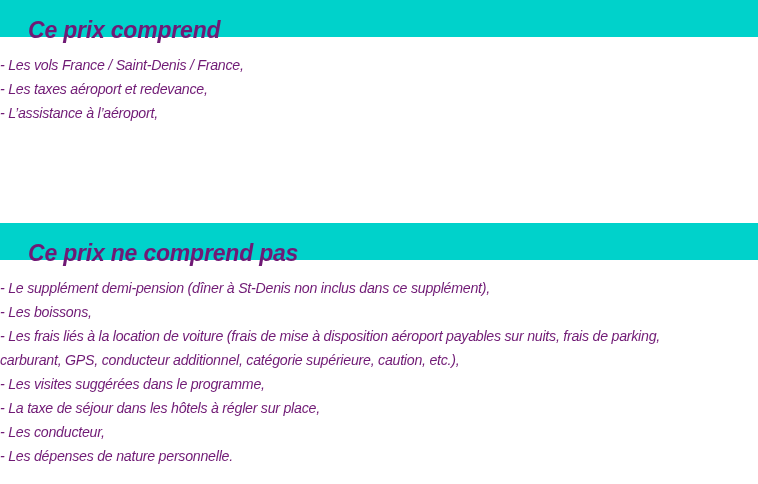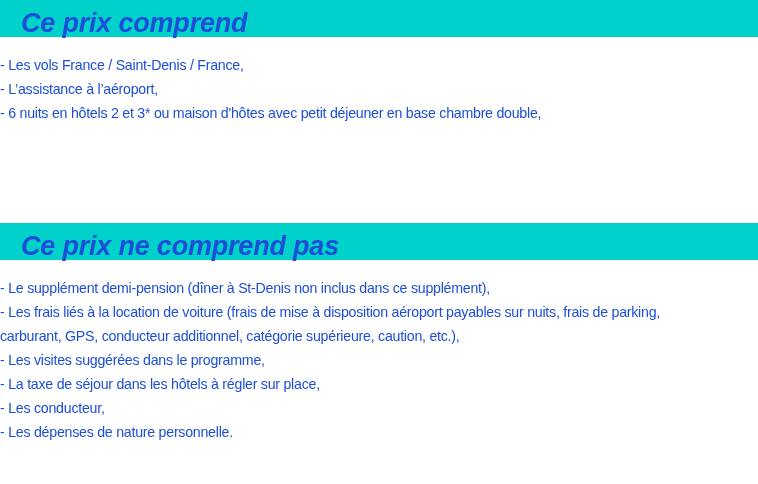--- a/index.html
+++ b/index.html
@@ -16,70 +16,72 @@
     }
     .section-header {
       position: absolute;
       left: 0;
       width: 758px;
       height: 37px;
       background: #00d2cb;
       box-sizing: border-box;
     }
     .section-header h2 {
-      margin: 5px;
+      margin: 12px;
       position: absolute;
       left: 16px;
       top: 4px;
-      color: #1d4ed8;
-      font-size: 27px;
+      color: #701a75;
+      font-size: 23px;
       font-style: italic;
       font-weight: bold;
       line-height: 29px;
       letter-spacing: -0.2px;
       white-space: nowrap;
     }
     #header-included { top: 0; }
     #header-excluded { top: 223px; }
 
     .item-list {
       position: absolute;
       left: 0;
       width: 740px;
       margin: 0;
       padding: 0;
       list-style: none;
     }
     .item-list li {
+      font-style: italic;
       font-size: 14.2px;
       line-height: 24px;
-      color: #1d4ed8;
+      color: #701a75;
       letter-spacing: -0.25px;
       white-space: normal;
     }
     #list-included { top: 53px; }
     #list-excluded { top: 276px; }
   </style>
 </head>
 <body>
 
 <div class="section-header" id="header-included">
   <h2>Ce prix comprend</h2>
 </div>
 
 <ul class="item-list" id="list-included">
   <li>- Les vols France / Saint-Denis / France,</li>
+  <li>- Les taxes aéroport et redevance,</li>
   <li>- L’assistance à l’aéroport,</li>
-  <li>- 6 nuits en hôtels 2 et 3* ou maison d'hôtes avec petit déjeuner en base chambre double,</li>
 </ul>
 
 <div class="section-header" id="header-excluded">
   <h2>Ce prix ne comprend pas</h2>
 </div>
 
 <ul class="item-list" id="list-excluded">
   <li>- Le supplément demi-pension (dîner à St-Denis non inclus dans ce supplément),</li>
+  <li>- Les boissons,</li>
   <li style="width:700px;">- Les frais liés à la location de voiture (frais de mise à disposition aéroport payables sur nuits, frais de parking, carburant, GPS, conducteur additionnel, catégorie supérieure, caution, etc.),</li>
   <li>- Les visites suggérées dans le programme,</li>
   <li>- La taxe de séjour dans les hôtels à régler sur place,</li>
   <li>- Les conducteur,</li>
   <li>- Les dépenses de nature personnelle.</li>
 </ul>
 
 </body></html>

